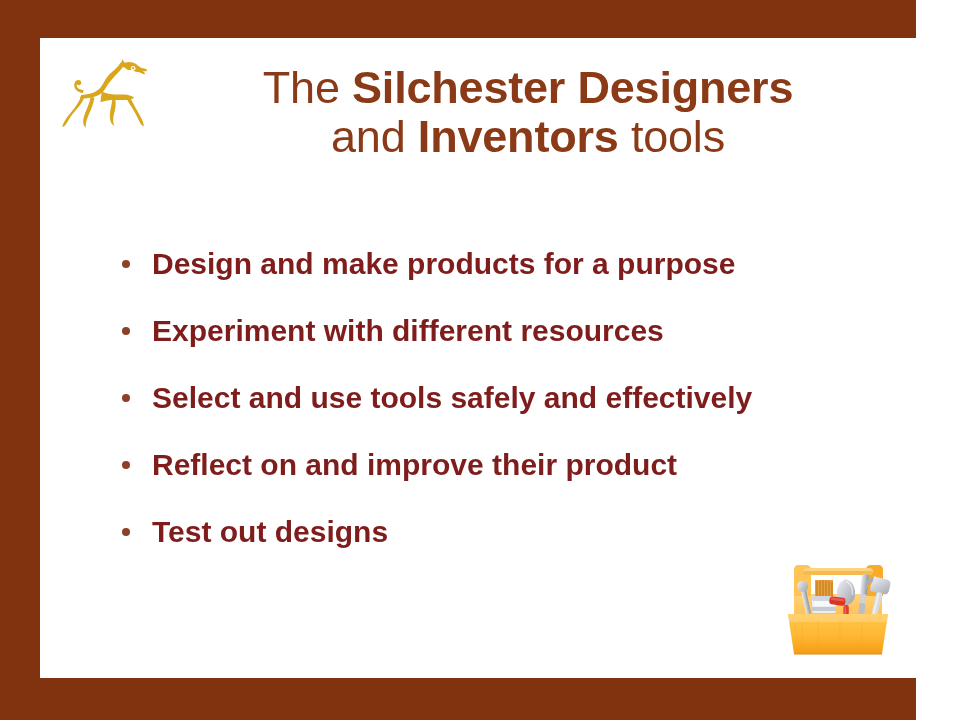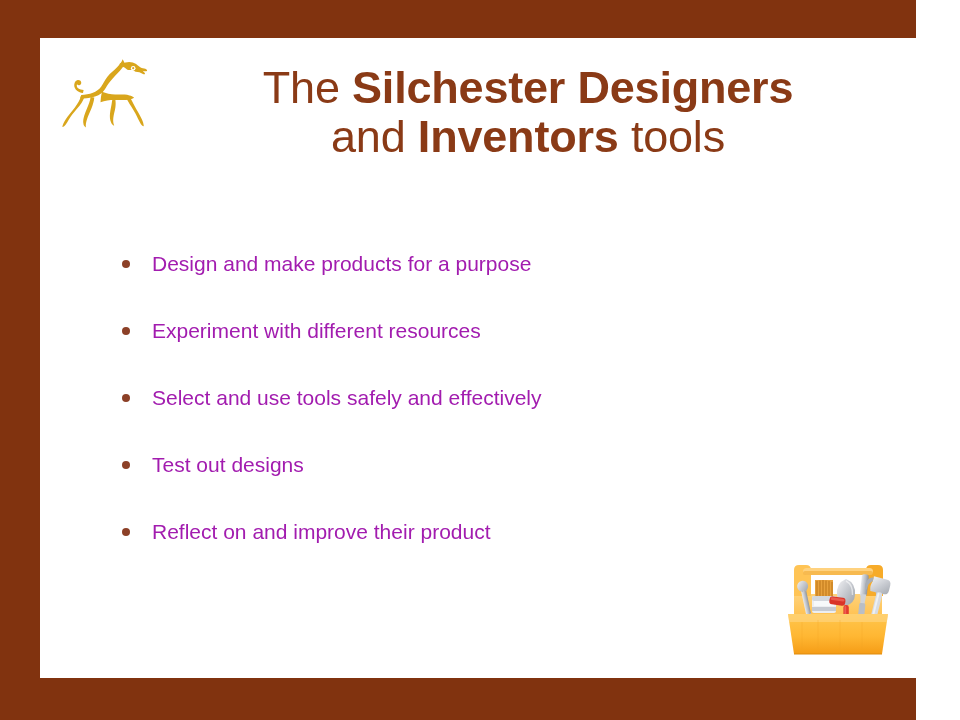--- a/index.html
+++ b/index.html
@@ -80,23 +80,23 @@
     width: 790px;
     margin: 0;
     padding: 0;
     list-style: none;
   }
 
   .bullet-item {
     position: relative;
     height: 67px;
     padding-left: 38px;
-    color: #a21caf;
-    font-size: 21px;
-    font-weight: 400;
+    color: #7f1d1d;
+    font-size: 30px;
+    font-weight: 700;
     line-height: 42px;
     white-space: nowrap;
   }
 
   .bullet-marker {
     position: absolute;
     left: 8px;
     top: 17px;
     width: 8px;
     height: 8px;
@@ -173,25 +173,25 @@
       <li class="bullet-item">
         <span class="bullet-marker"></span>
         <span class="bullet-text">Experiment with different resources</span>
       </li>
       <li class="bullet-item">
         <span class="bullet-marker"></span>
         <span class="bullet-text">Select and use tools safely and effectively</span>
       </li>
       <li class="bullet-item">
         <span class="bullet-marker"></span>
+        <span class="bullet-text">Reflect on and improve their product</span>
+      </li>
+      <li class="bullet-item">
+        <span class="bullet-marker"></span>
         <span class="bullet-text">Test out designs</span>
-      </li>
-      <li class="bullet-item">
-        <span class="bullet-marker"></span>
-        <span class="bullet-text">Reflect on and improve their product</span>
       </li>
     </ul>
 
     <div id="toolbox-wrap">
       <svg viewBox="0 0 120 110" xmlns="http://www.w3.org/2000/svg" aria-hidden="true">
         <defs>
           <linearGradient id="boxFront" x1="0" y1="0" x2="0" y2="1">
             <stop offset="0%" stop-color="#ffc64d"></stop>
             <stop offset="55%" stop-color="#ffb733"></stop>
             <stop offset="100%" stop-color="#f59c16"></stop>

